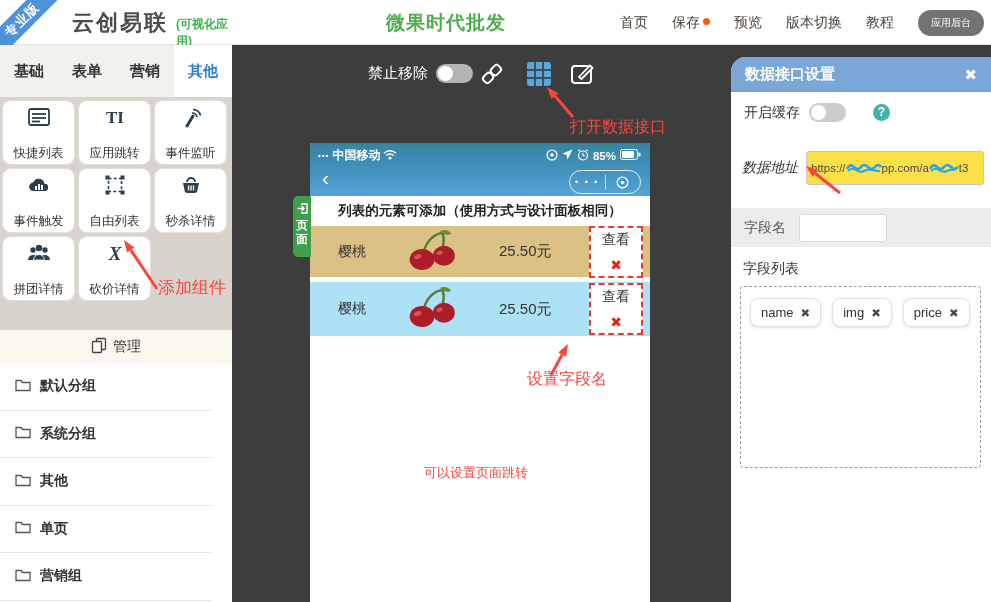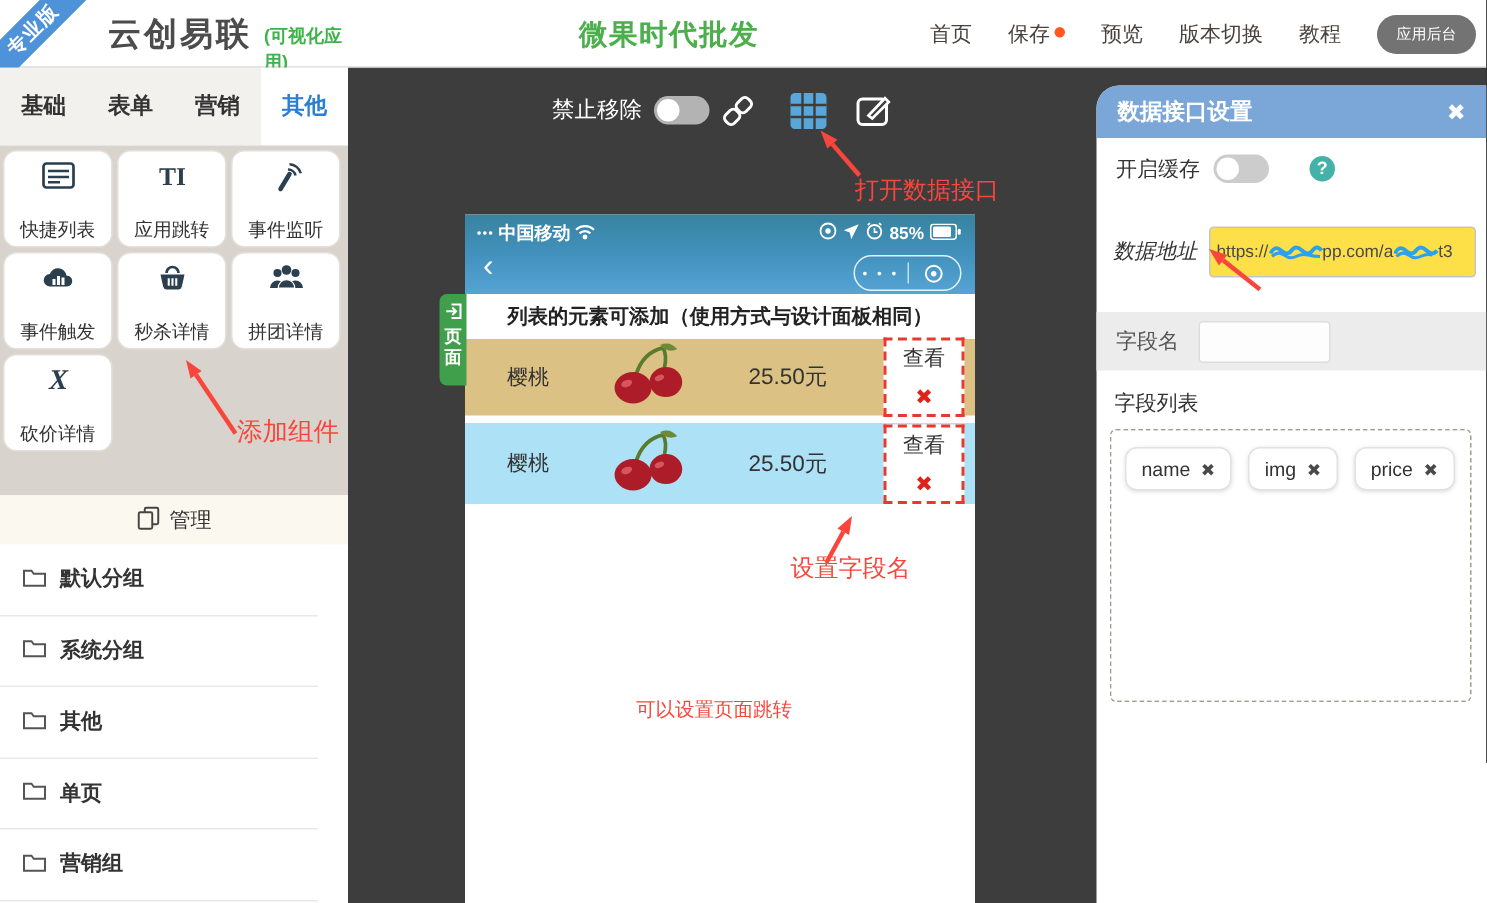--- a/index.html
+++ b/index.html
@@ -153,20 +153,32 @@
       <div class="comp-card">
         <span class="ic">
           <svg width="24" height="24" viewBox="0 0 24 24">
               <path d="M6.5,18 a4.2,4.2 0 0 1 -0.3,-8.4 a5.8,5.8 0 0 1 11.2,1.2 a3.6,3.6 0 0 1 0.3,7.2 z" fill="#2b3f4e"></path>
               <rect x="8" y="13" width="2" height="4" fill="#fff"></rect>
               <rect x="11" y="11" width="2" height="6" fill="#fff"></rect>
               <rect x="14" y="12" width="2" height="5" fill="#fff"></rect>
             </svg>
         </span>
         <span class="lb">事件触发</span>
+      </div>
+      <div class="comp-card">
+        <span class="ic">
+          <svg width="24" height="24" viewBox="0 0 24 24">
+              <rect x="5.5" y="5.5" width="13" height="13" fill="none" stroke="#2b3f4e" stroke-width="1.6" stroke-dasharray="3 2.2"></rect>
+              <rect x="2.5" y="2.5" width="4" height="4" fill="#2b3f4e"></rect>
+              <rect x="17.5" y="2.5" width="4" height="4" fill="#2b3f4e"></rect>
+              <rect x="2.5" y="17.5" width="4" height="4" fill="#2b3f4e"></rect>
+              <rect x="17.5" y="17.5" width="4" height="4" fill="#2b3f4e"></rect>
+            </svg>
+        </span>
+        <span class="lb">自由列表</span>
       </div>
       <div class="comp-card">
         <span class="ic">
           <svg width="24" height="24" viewBox="0 0 24 24">
               <path d="M8,9 a4,4 0 0 1 8,0" fill="none" stroke="#2b3f4e" stroke-width="1.8"></path>
               <path d="M4,10 h16 l-1.8,8.2 a2.4,2.4 0 0 1 -2.3,1.8 h-7.8 a2.4,2.4 0 0 1 -2.3,-1.8 z" fill="#2b3f4e"></path>
               <line x1="9.5" y1="12.5" x2="9.5" y2="17.5" stroke="#fff" stroke-width="1.4"></line>
               <line x1="12" y1="12.5" x2="12" y2="17.5" stroke="#fff" stroke-width="1.4"></line>
               <line x1="14.5" y1="12.5" x2="14.5" y2="17.5" stroke="#fff" stroke-width="1.4"></line>
             </svg>

